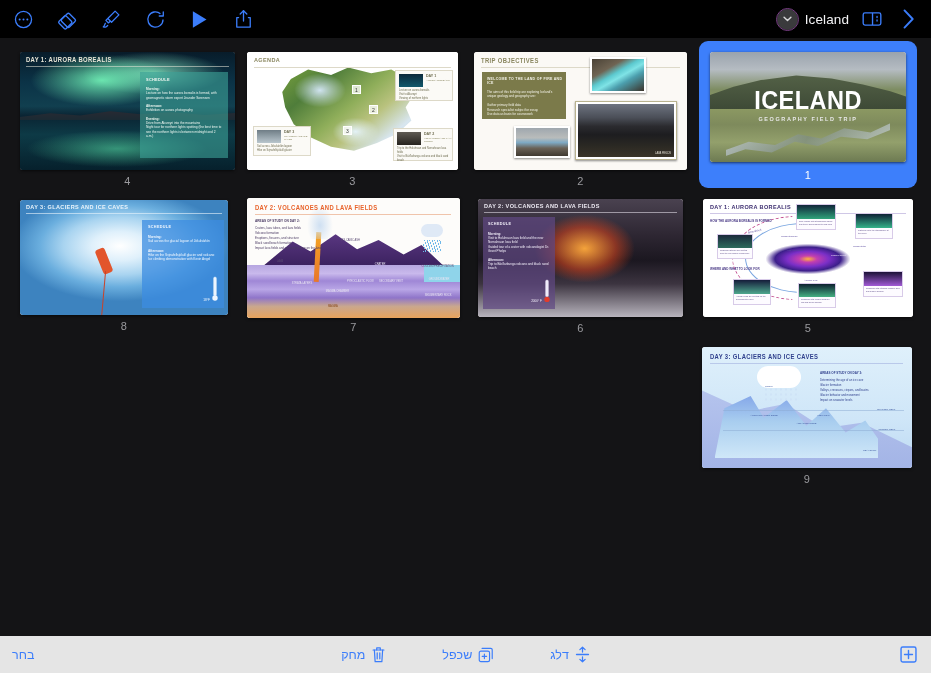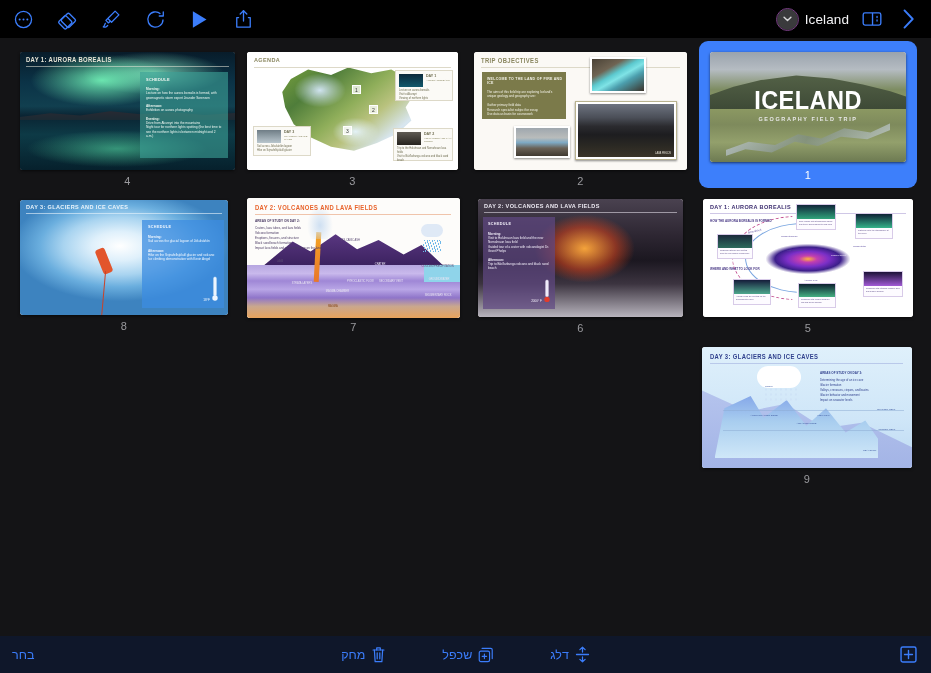--- a/index.html
+++ b/index.html
@@ -148,21 +148,21 @@
   }
   .glacier-ice {
     position: absolute; left: 6%; bottom: 8%; width: 78%; height: 56%;
     background: linear-gradient(180deg,#7ea0e8 0%,#a9ceef 46%,#cfe7f8 100%);
     clip-path: polygon(6% 26%,22% 8%,30% 40%,44% 14%,56% 52%,68% 26%,80% 62%,92% 44%,100% 72%,100% 100%,0 100%);
   }
 
   
   #bottombar {
     position: absolute; left: 0; bottom: 0; width: 931px; height: 37px;
-    background: #0f172a; display: flex; align-items: center; gap: 40px;
+    background: #e5e5e5; display: flex; align-items: center; gap: 40px;
   }
   .bb-item {
     display: flex; align-items: center; gap: 6px;
     color: #3b7dfb; font-size: 12.5px; cursor: pointer;
     direction: rtl;
   }
   .bb-item svg { display: block; }
   #bb-left { padding-left: 12px; }
   #bb-center {
     position: absolute; left: 0; width: 931px;

